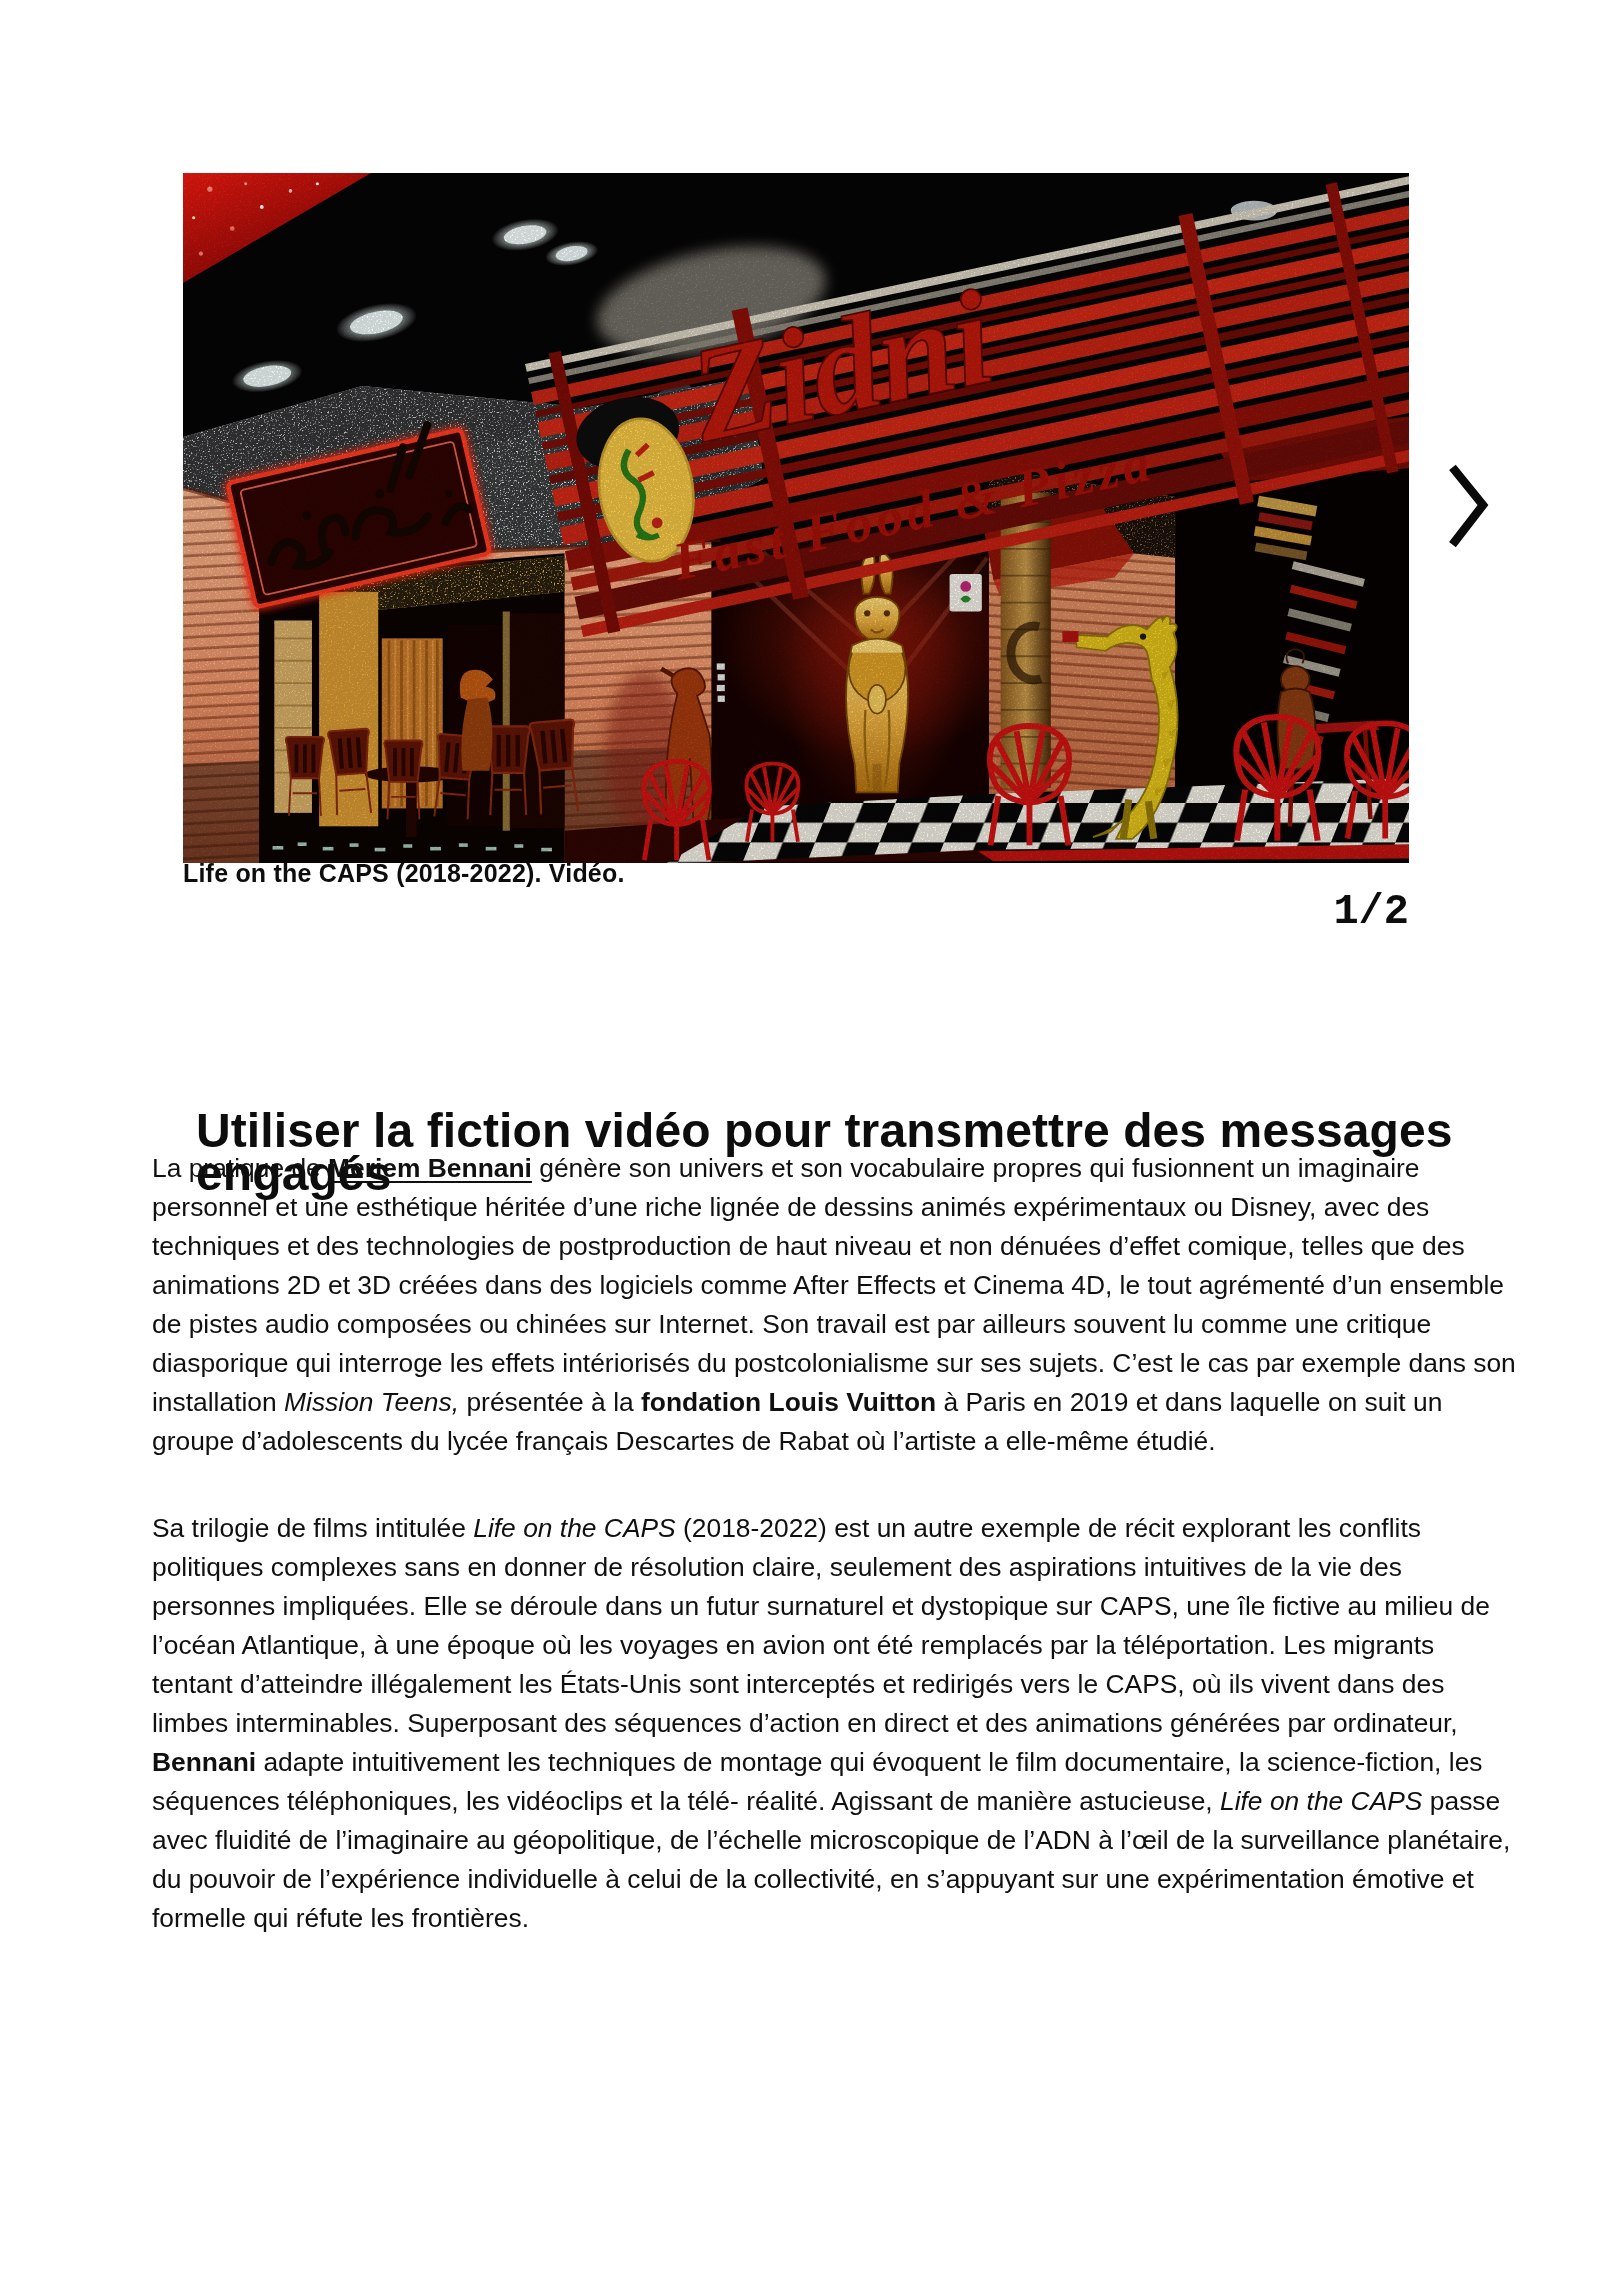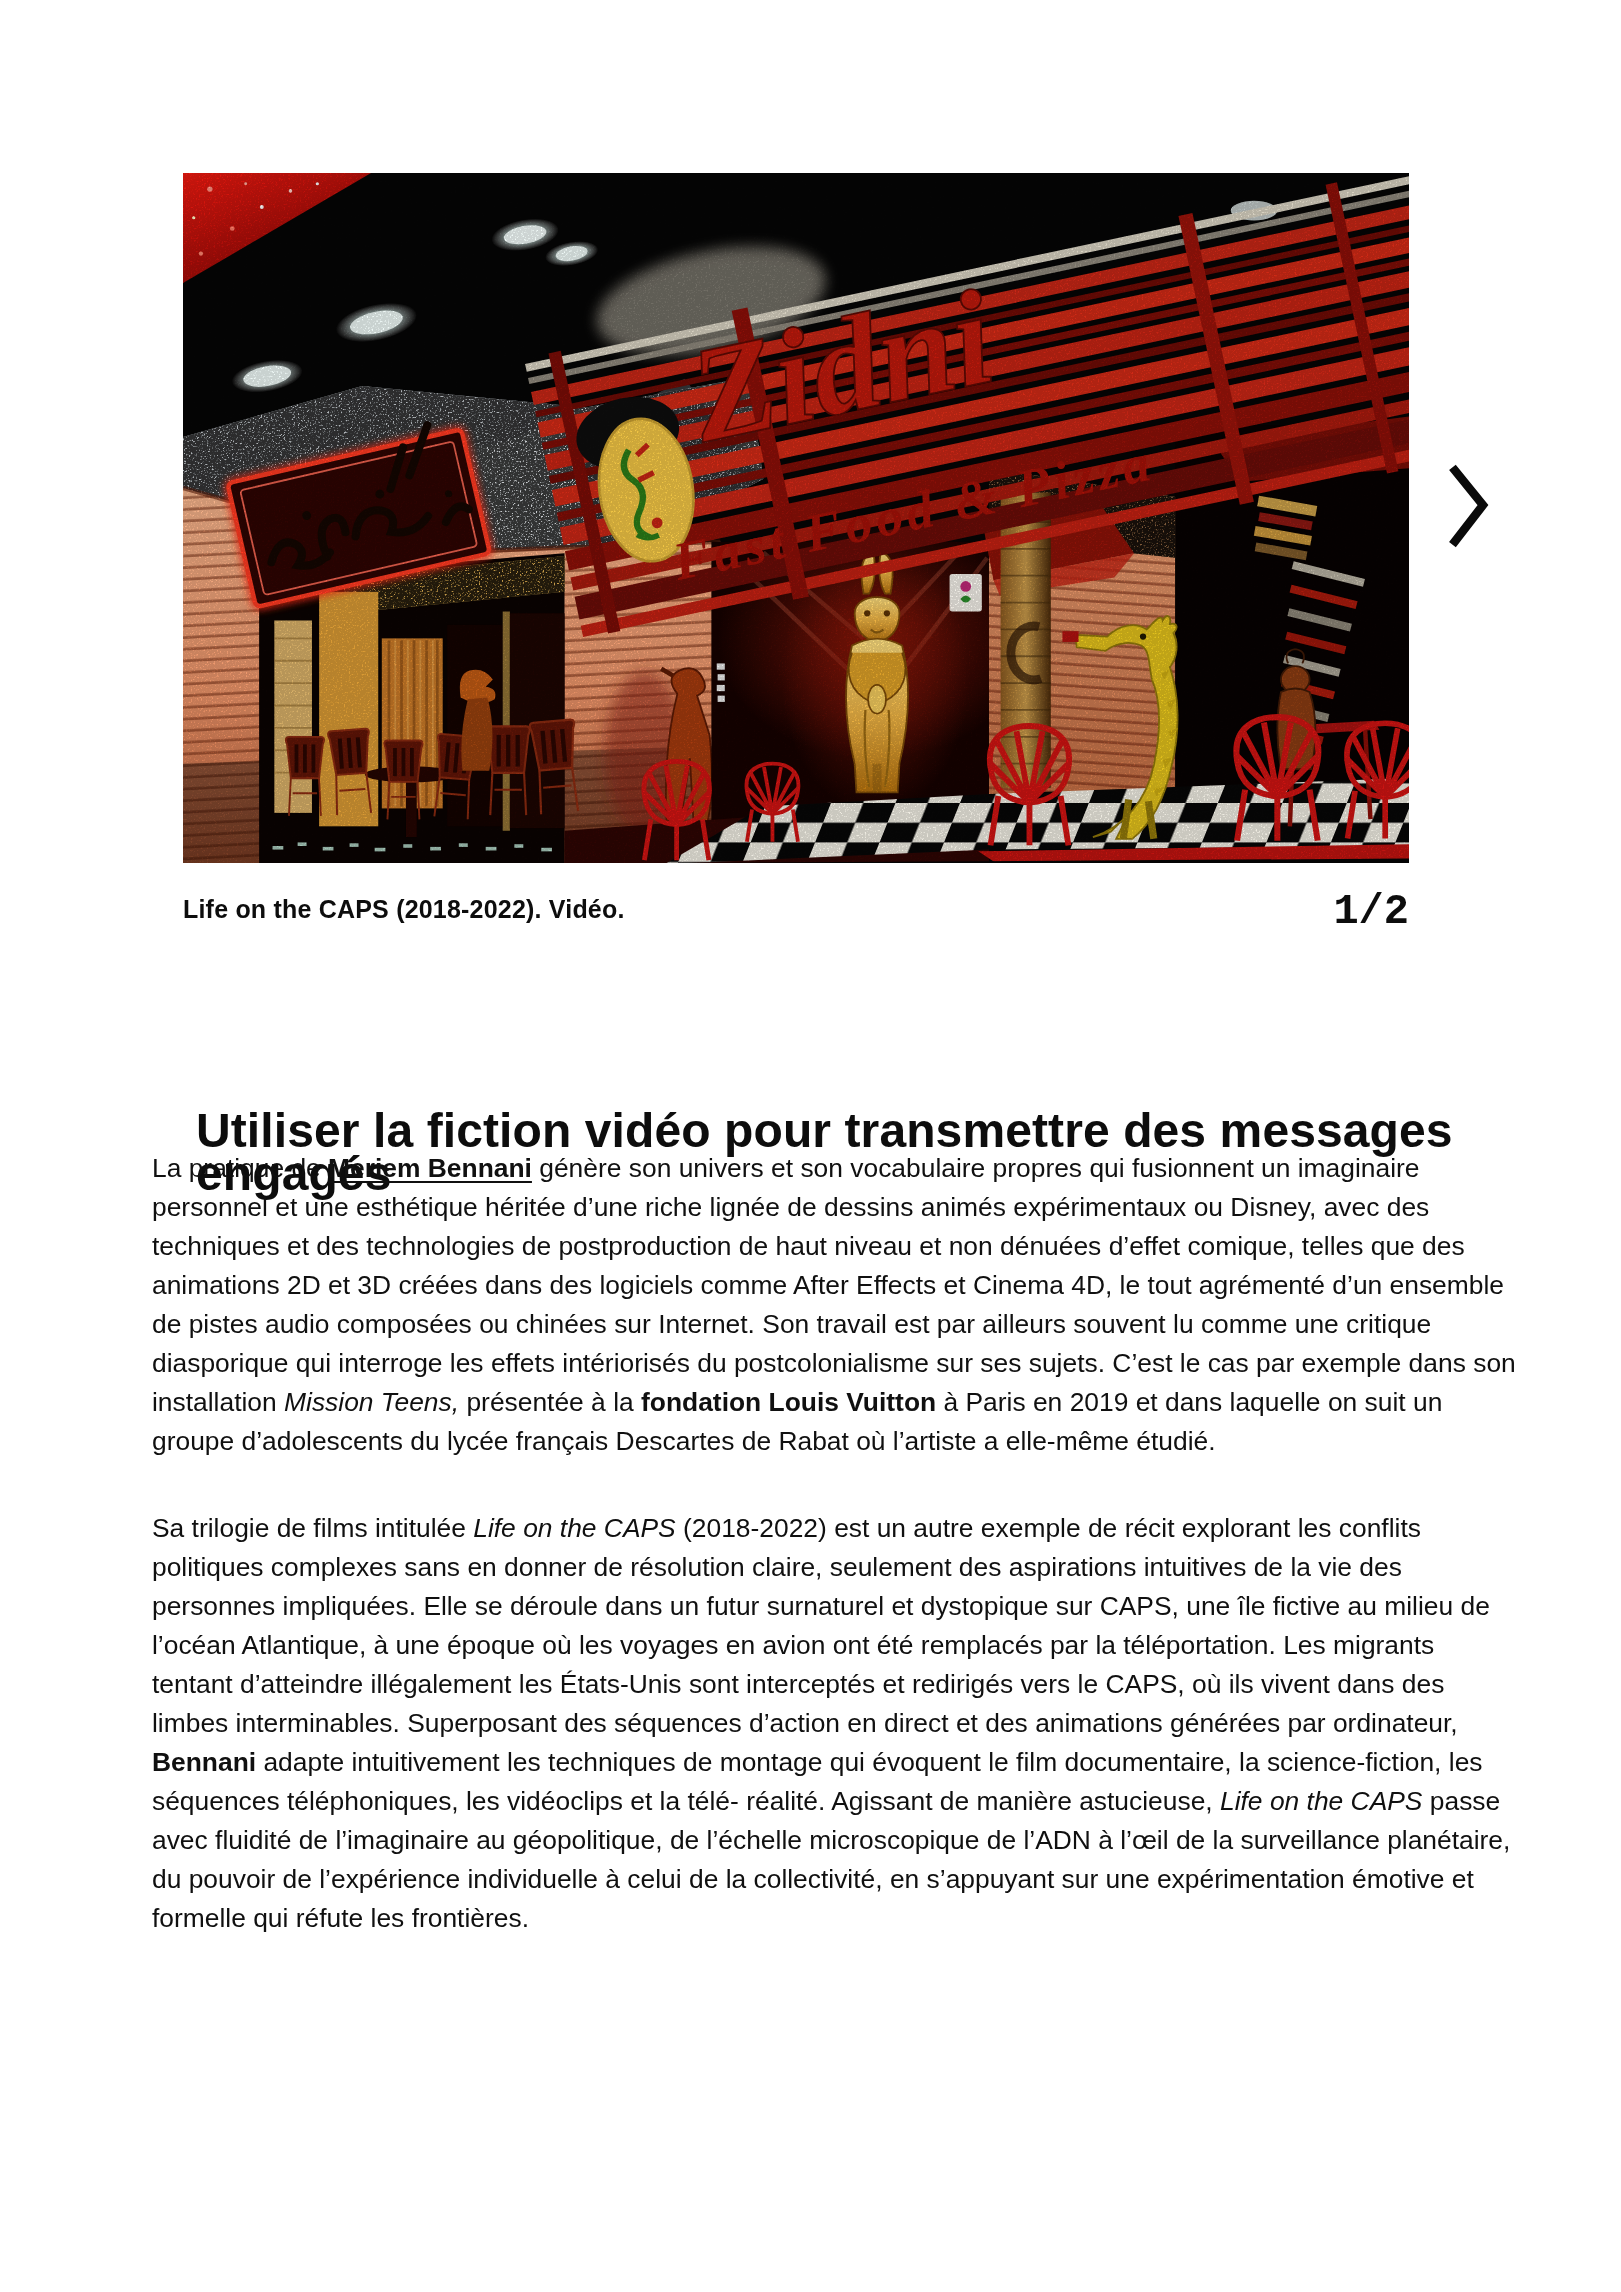--- a/index.html
+++ b/index.html
@@ -2,21 +2,21 @@
 <html style="font-size:14.3px"><head>
 <meta charset="utf-8">
 <style>
   html,body{margin:0;padding:0;background:#ffffff;}
   .page{position:relative;width:1621px;height:2293px;background:#ffffff;overflow:hidden;
         font-family:"Liberation Sans", sans-serif;color:#0d0d0d;}
   .artwork{position:absolute;left:183px;top:173px;width:1226px;height:690px;overflow:hidden;}
   .artwork svg{display:block;width:100%;height:100%;}
   .next-btn{position:absolute;left:1447px;top:462px;width:45px;height:88px;background:transparent;
             border:0;padding:0;cursor:pointer;}
-  .caption{position:absolute;left:183px;top:895px;font-size:25px;line-height:29px;font-weight:700;
+  .caption{position:absolute;left:183px;top:859px;font-size:25px;line-height:29px;font-weight:700;
            color:#0d0d0d;letter-spacing:0.2px;}
   .pagination{position:absolute;left:1185px;top:889px;width:224px;text-align:right;font-size:42px;
               line-height:47px;font-weight:700;color:#0d0d0d;font-family:Liberation Mono, monospace;}
   .heading{position:absolute;left:152px;top:1069px;width:1379px;font-size:48px;line-height:43px;
            font-weight:700;color:#0d0d0d;letter-spacing:0.1px;margin-left:44px;}
   .bodytext{position:absolute;left:152px;top:1149px;width:1365px;font-size:26.4px;line-height:39px;
             color:#101010;}
   .bodytext p{margin:0 0 48px 0;}
   .seg-link{font-weight:700;text-decoration:underline;text-decoration-thickness:2.2px;text-underline-offset:3.6px;}
   .seg-bold{font-weight:700;}

